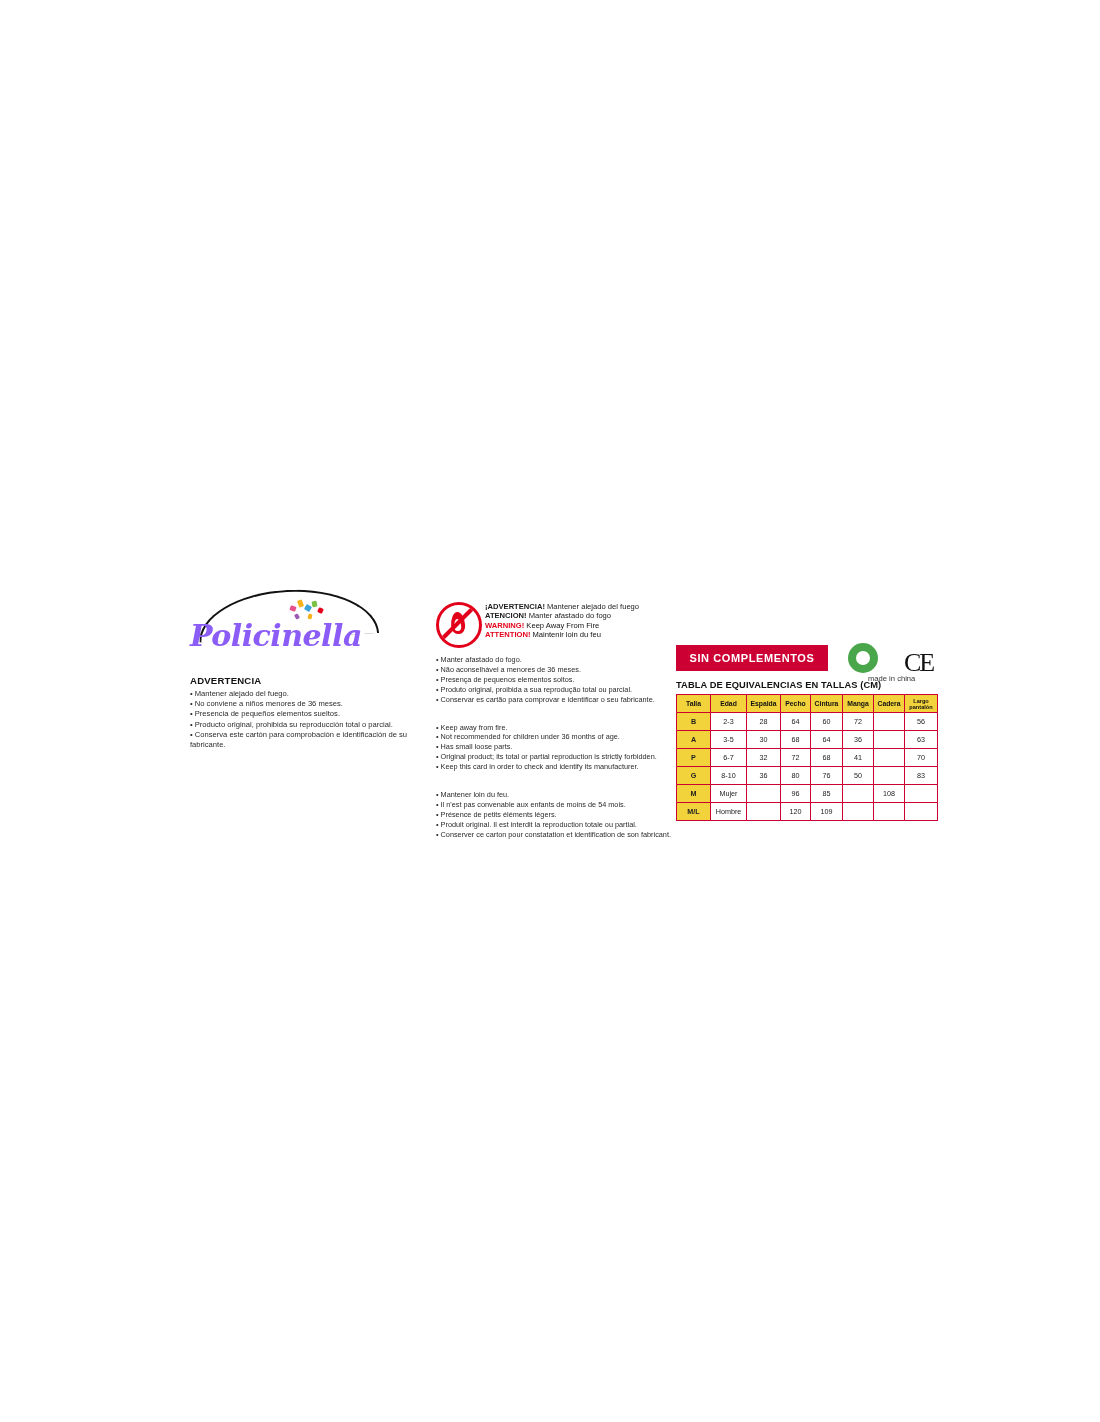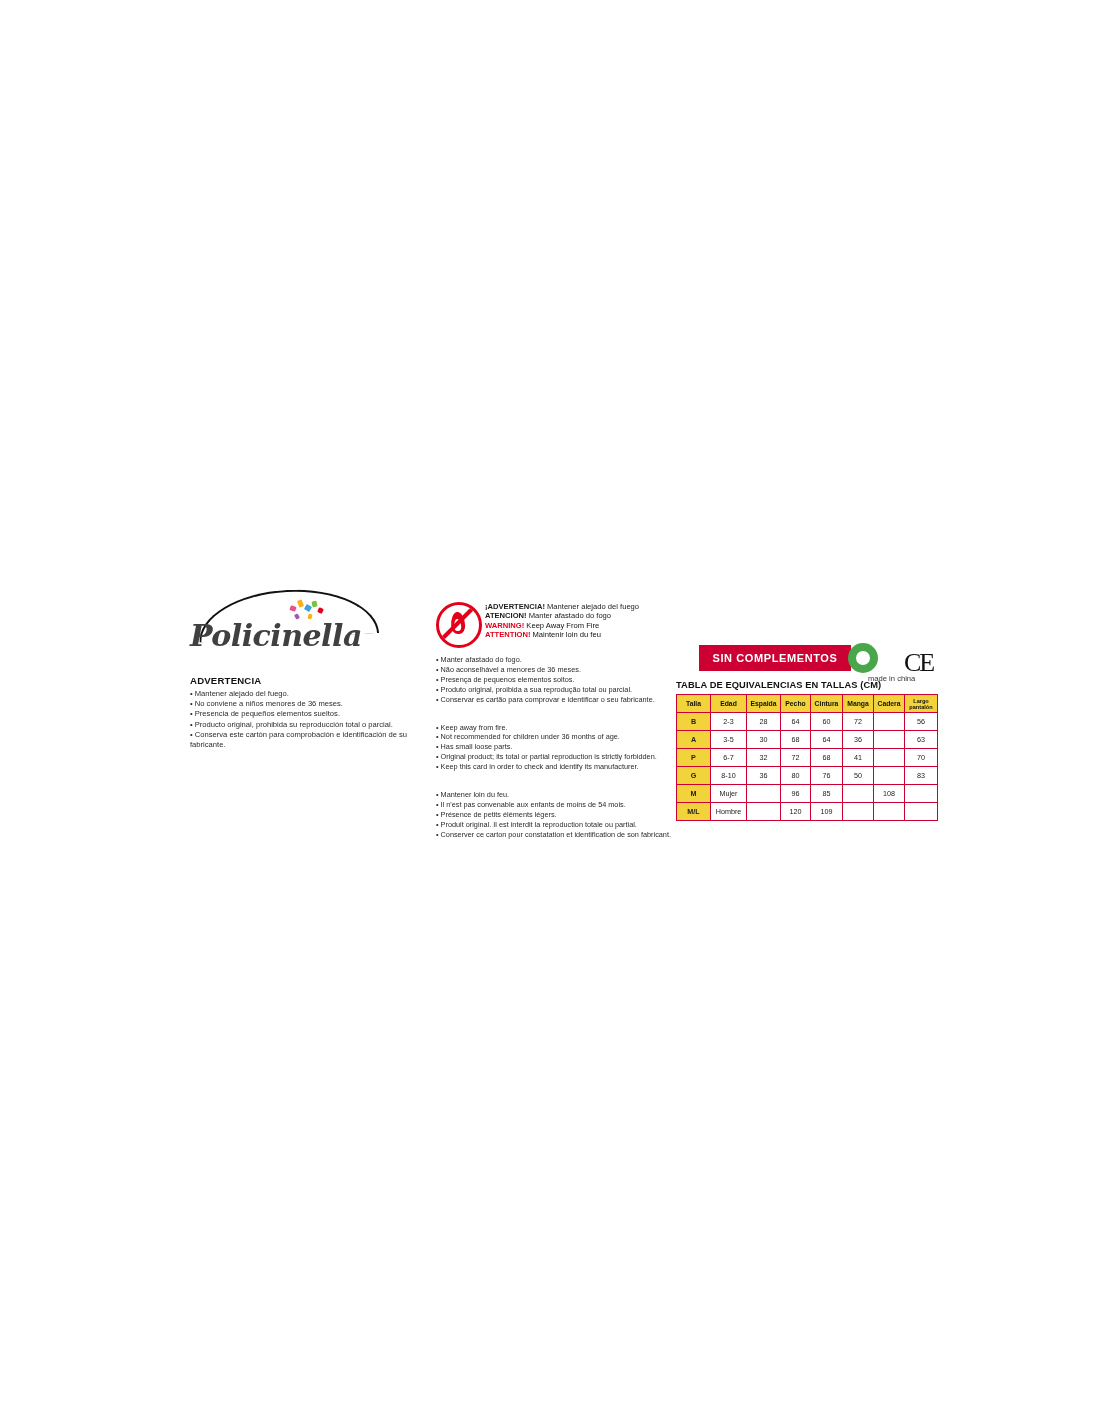--- a/index.html
+++ b/index.html
@@ -50,21 +50,21 @@
   }
   .logo-text {
     position: absolute;
     left: 0px;
     top: 30px;
     font-family: "DejaVu Serif", serif;
     font-style: italic;
     font-weight: 700;
     font-size: 30px;
     letter-spacing: -0.5px;
-    color: #404040;
+    color: #8b5cf6;
     white-space: nowrap;
   }
   .logo-conf {
     position: absolute;
     left: 98px;
     top: 12px;
     width: 40px;
     height: 26px;
   }
   .logo-conf span {
@@ -196,21 +196,20 @@
     width: 152px;
     height: 26px;
     background: #cc0033;
     color: #ffffff;
     font-size: 11px;
     font-weight: 700;
     letter-spacing: 0.6px;
     display: flex;
     align-items: center;
     justify-content: center;
-    margin-left: 23px;
   }
 
   .right-marks {
     position: absolute;
     left: 172px;
     top: -2px;
     width: 100px;
     height: 48px;
   }
   .recycle {

